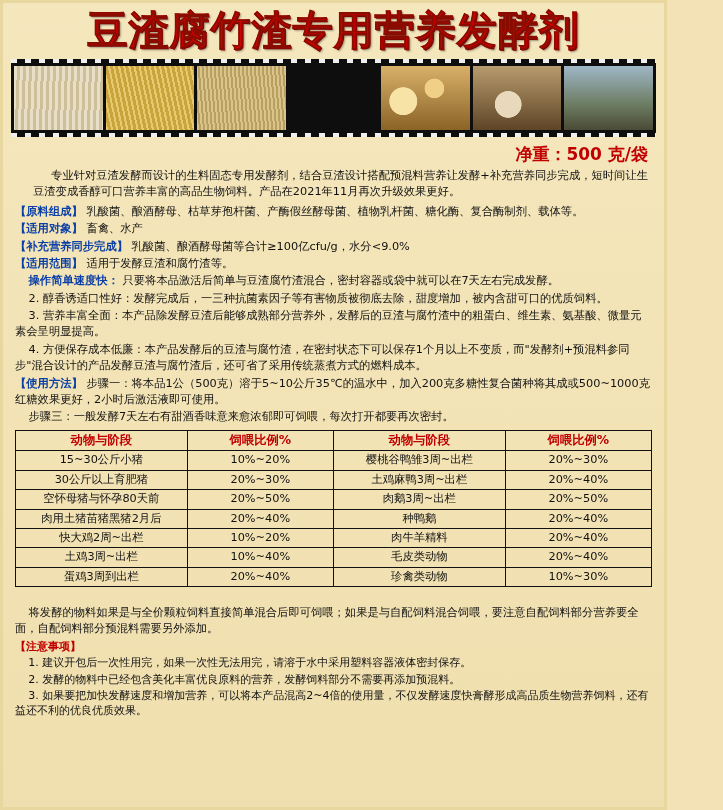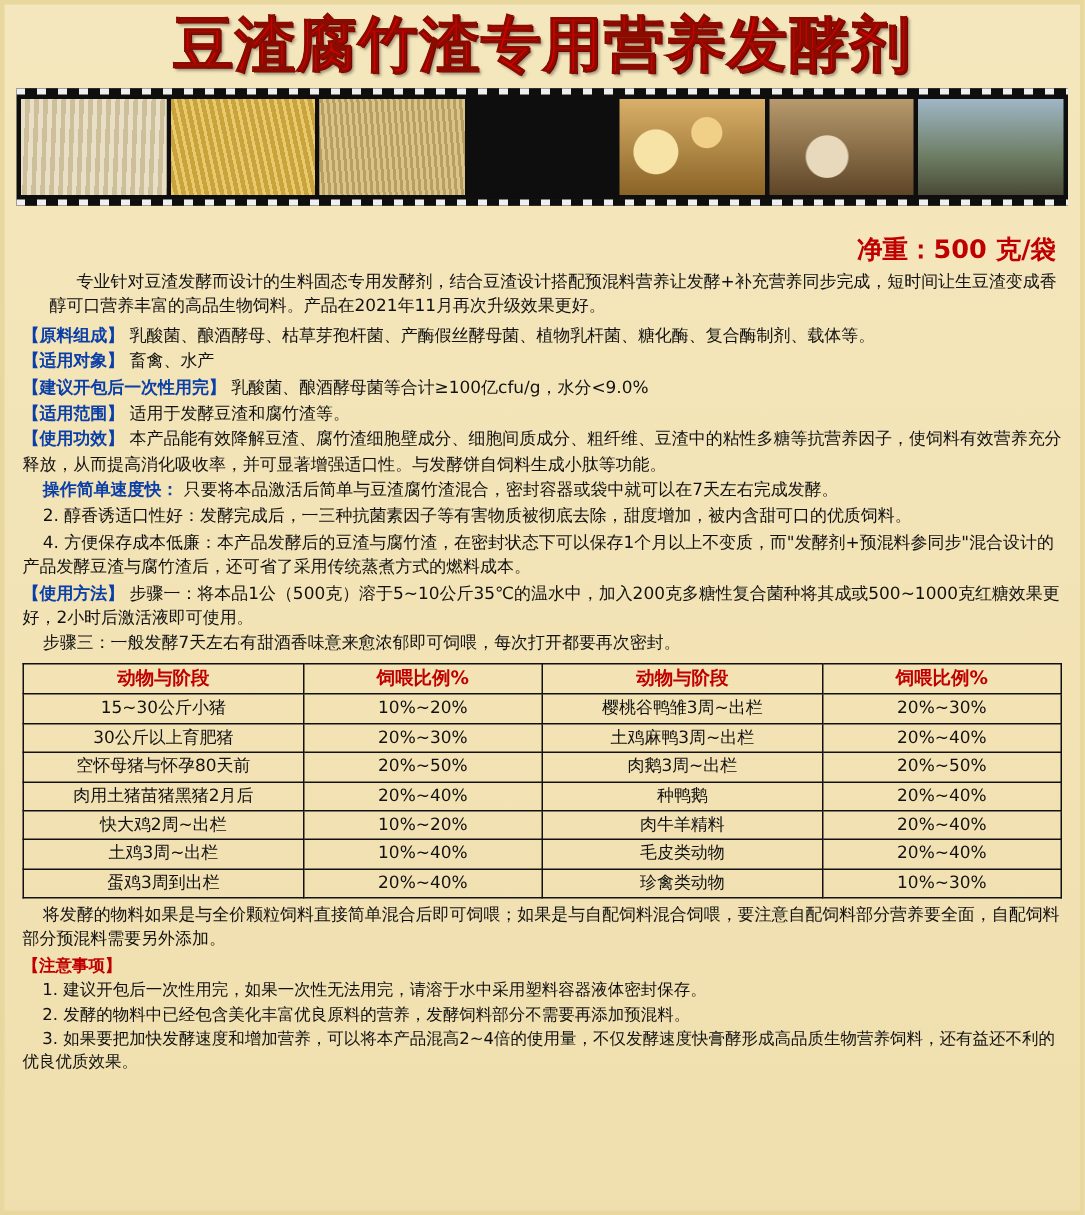--- a/index.html
+++ b/index.html
@@ -5,21 +5,21 @@
   html,body{margin:0;padding:0;}
   body{
     width:723px;height:810px;
     background:#f2e2b6;
     font-family:"DejaVu Sans","Liberation Sans",sans-serif;
     overflow:hidden;
     position:relative;
   }
   .page{
     position:relative;
-    width:723px;height:810px;
+    width:667px;height:810px;
     box-sizing:border-box;
     background:
       linear-gradient(#f5e7bd,#f0dfae);
     border:3px solid #e8d89f;
   }
   
   .title-band{
     padding:6px 0 2px 0;
     text-align:center;
   }
@@ -71,21 +71,21 @@
       linear-gradient(#9fb6c6,#6d7d63 60%,#4a4a36);}
   .sprockets{
     position:absolute;left:0;right:0;height:4px;
     background:repeating-linear-gradient(90deg,#efefef 0 6px,#0e0e0e 6px 14px);
   }
   .sprockets.top{top:-4px;}
   .sprockets.bottom{bottom:-4px;}
   
   .weight{
     text-align:right;
-    padding:18px 16px 2px 0;
+    padding:6px 16px 2px 0;
     font-size:17px;
     font-weight:bold;
     color:#c00000;
   }
   
   .body{
     padding:0 12px;
     font-size:11.3px;
     color:#111;
     line-height:1.45;
@@ -93,21 +93,21 @@
   .lead{text-indent:1.6em;margin:0 0 3px 18px;}
   .row{margin:1px 0;}
   .tag{color:#0b3fa8;font-weight:bold;}
   .tag-red{color:#c00000;font-weight:bold;}
   .p-ind{text-indent:1.2em;margin:1px 0;}
   .p-ind2{text-indent:0;margin:1px 0;}
   
   table.ratio{
     width:100%;
     border-collapse:collapse;
-    margin:4px 0 3px 0;
+    margin:4px 0 18px 0;
     font-size:11.3px;
   }
   table.ratio th,table.ratio td{
     border:1px solid #111;
     text-align:center;
     padding:1px 2px;
     height:15px;
   }
   table.ratio th{
     color:#c00000;
@@ -149,37 +149,34 @@
 
     <div class="row">
       <span class="tag">【原料组成】</span>
       <span>乳酸菌、酿酒酵母、枯草芽孢杆菌、产酶假丝酵母菌、植物乳杆菌、糖化酶、复合酶制剂、载体等。</span>
     </div>
     <div class="row">
       <span class="tag">【适用对象】</span>
       <span>畜禽、水产</span>
     </div>
     <div class="row">
-      <span class="tag">【建议开包后一次性用完】</span>
+      <span class="tag">【补充营养同步完成】</span>
       <span>乳酸菌、酿酒酵母菌等合计≥100亿cfu/g，水分&lt;9.0%</span>
     </div>
     <div class="row">
       <span class="tag">【适用范围】</span>
       <span>适用于发酵豆渣和腐竹渣等。</span>
-    </div>
-    <div class="row">
-      <span class="tag">【使用功效】</span>
-      <span>本产品能有效降解豆渣、腐竹渣细胞壁成分、细胞间质成分、粗纤维、豆渣中的粘性多糖等抗营养因子，使饲料有效营养充分释放，从而提高消化吸收率，并可显著增强适口性。与发酵饼自饲料生成小肽等功能。</span>
     </div>
 
     <div class="p-ind">
       <span class="tag">操作简单速度快：</span>
       <span>只要将本品激活后简单与豆渣腐竹渣混合，密封容器或袋中就可以在7天左右完成发酵。</span>
     </div>
     <div class="p-ind">2. 醇香诱适口性好：发酵完成后，一三种抗菌素因子等有害物质被彻底去除，甜度增加，被内含甜可口的优质饲料。</div>
+    <div class="p-ind">3. 营养丰富全面：本产品除发酵豆渣后能够成熟部分营养外，发酵后的豆渣与腐竹渣中的粗蛋白、维生素、氨基酸、微量元素会呈明显提高。</div>
     <div class="p-ind">4. 方便保存成本低廉：本产品发酵后的豆渣与腐竹渣，在密封状态下可以保存1个月以上不变质，而"发酵剂+预混料参同步"混合设计的产品发酵豆渣与腐竹渣后，还可省了采用传统蒸煮方式的燃料成本。</div>
 
     <div class="p-ind2">
       <span class="tag">【使用方法】</span>
       <span>步骤一：将本品1公（500克）溶于5~10公斤35℃的温水中，加入200克多糖性复合菌种将其成或500~1000克红糖效果更好，2小时后激活液即可使用。</span>
     </div>
     <div class="p-ind">步骤三：一般发酵7天左右有甜酒香味意来愈浓郁即可饲喂，每次打开都要再次密封。</div>
 
     <table class="ratio">
       <thead>

